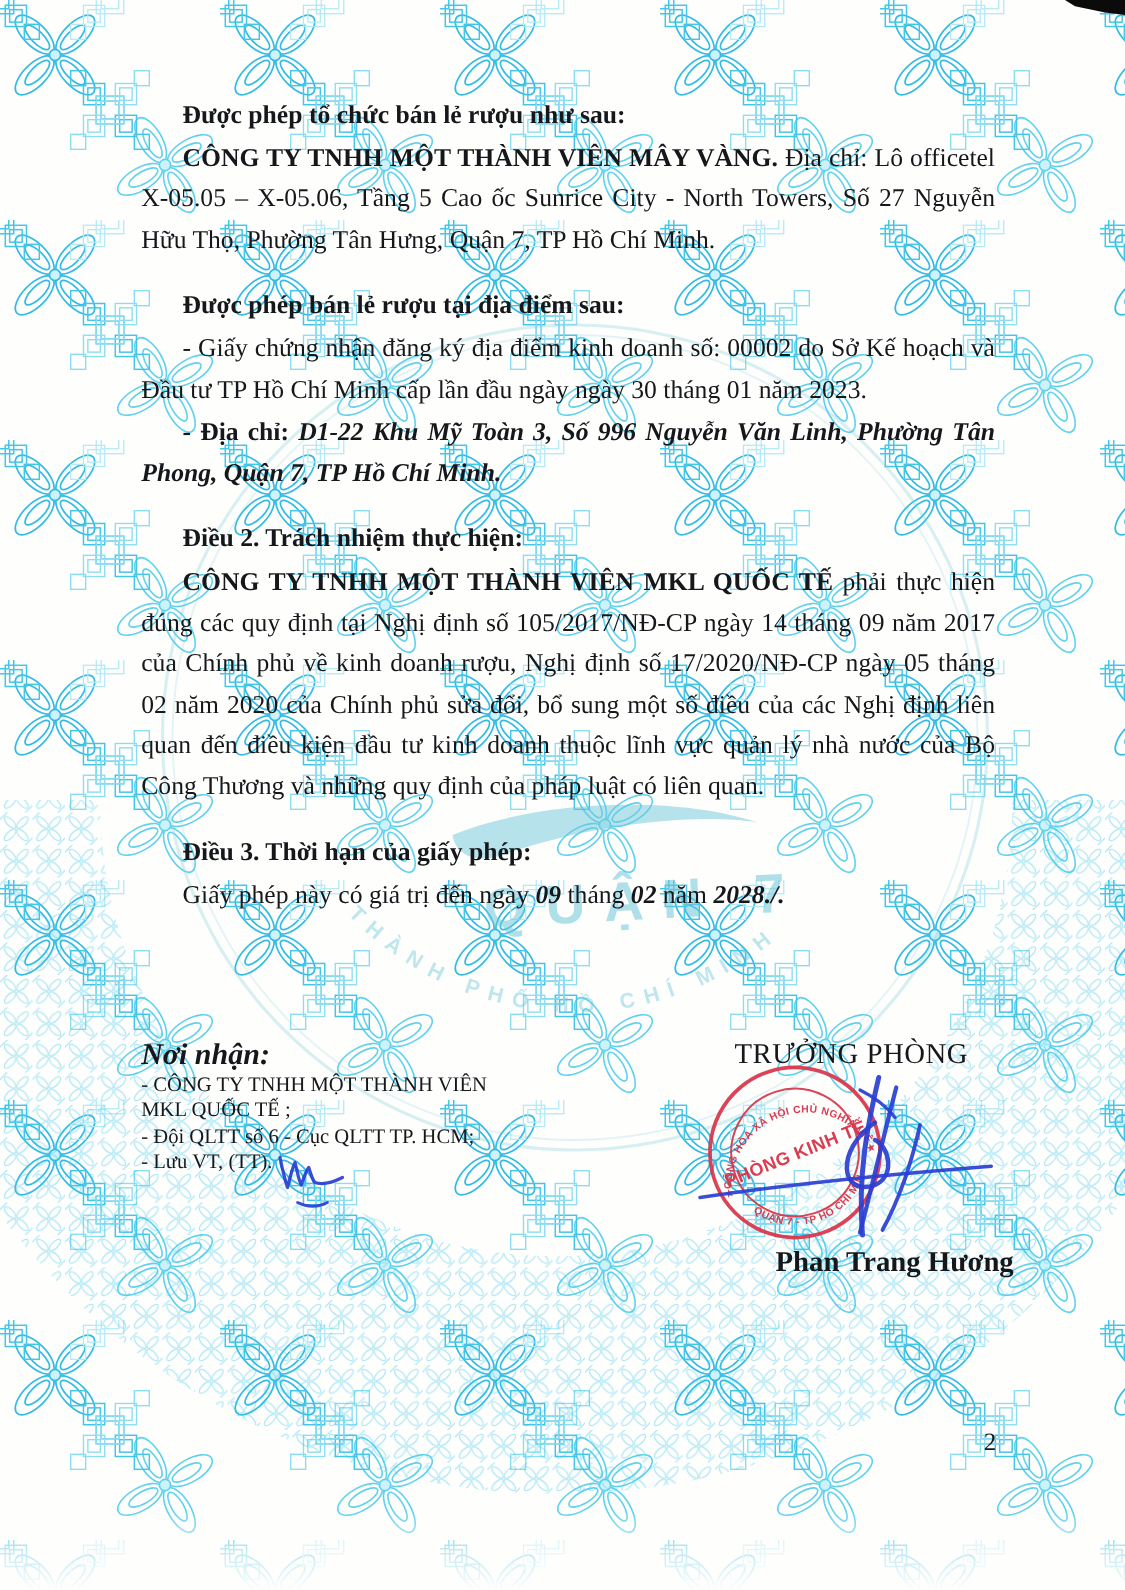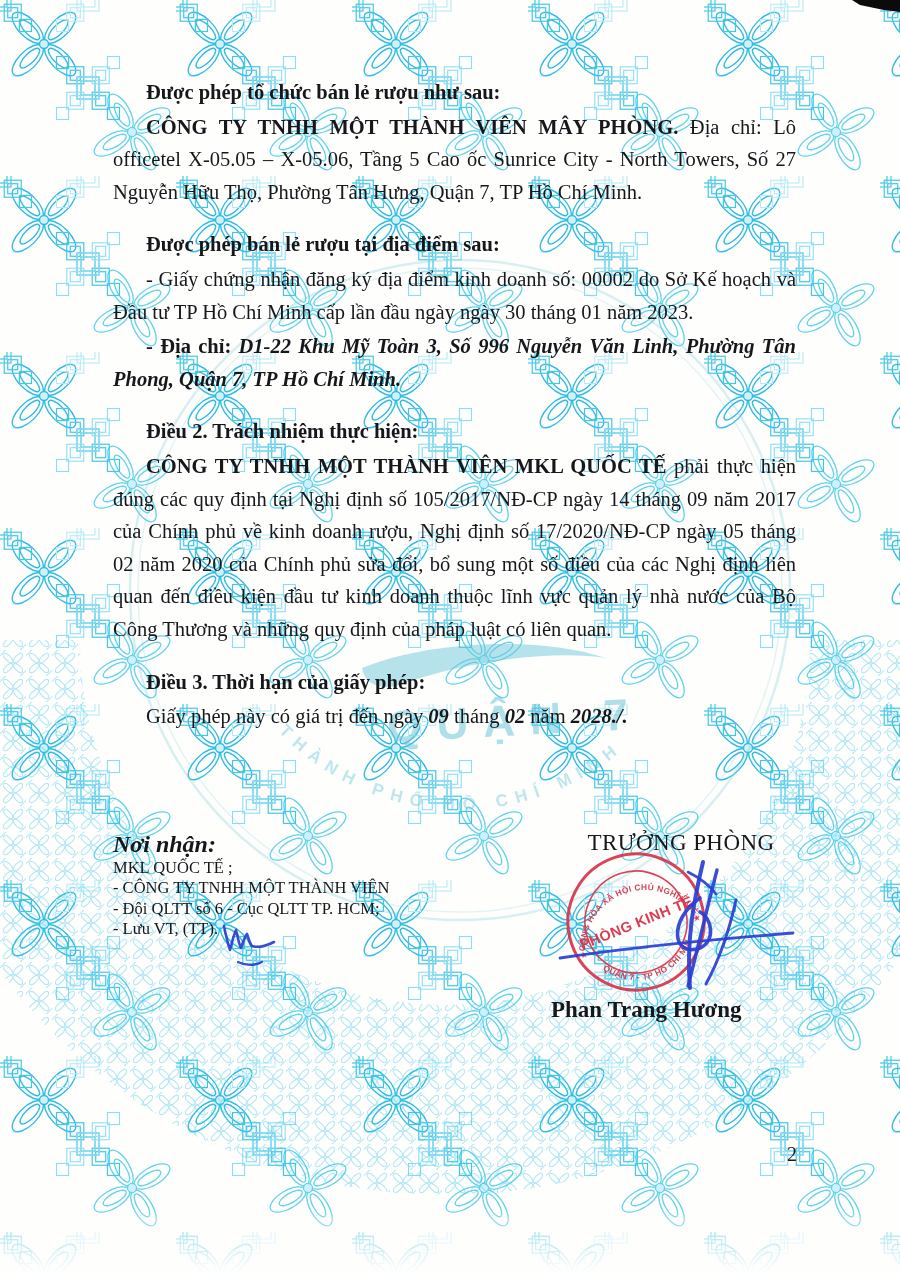--- a/index.html
+++ b/index.html
@@ -11,21 +11,21 @@
   .content p{margin:2px 0 0;text-indent:33px;text-align:justify;
              font-size:20.5px;line-height:32.6px;}
   .content p.h{font-weight:bold;margin-top:20px;}
   .content .b{font-weight:bold;}
   .content .bi{font-weight:bold;font-style:italic;}
   .footer-left{position:absolute;left:113px;top:834px;width:350px;
                font-size:16.5px;line-height:20.5px;color:#15171b;}
   .fl-head{font-weight:bold;font-style:italic;font-size:24px;margin-bottom:3px;}
   .sign-title{position:absolute;left:551px;top:830px;width:260px;text-align:center;
               font-size:23px;font-weight:normal;letter-spacing:.4px;}
-  .sign-name{position:absolute;left:551px;top:997px;width:260px;text-align:left;
+  .sign-name{position:absolute;left:551px;top:997px;width:260px;text-align:right;
              font-size:23px;font-weight:bold;}
   .pagenum{position:absolute;left:787px;top:1143px;font-size:20px;}
   .stampline{fill:none;stroke:#d83349;opacity:.92;}
   .stamptxt{fill:#d83349;font-weight:bold;letter-spacing:.4px;
             font-family:"Liberation Sans","DejaVu Sans",sans-serif;opacity:.95;}
   .sig{fill:none;stroke:#2b3ed1;stroke-linecap:round;stroke-linejoin:round;opacity:.92;}
   .wmtxt{fill:rgba(110,198,216,.55);font-weight:bold;
          font-family:"Liberation Sans","DejaVu Sans",sans-serif;}
 </style>
 </head>
@@ -121,34 +121,34 @@
       <path d="M 362 668 C 430 640 540 636 606 658 C 556 650 470 660 402 684 C 378 692 364 682 362 668 Z" fill="rgba(110,200,218,0.5)"></path>
       <text class="wmtxt" x="388" y="742" font-size="44" letter-spacing="15" transform="rotate(-3 388 742)">QUẬN 7</text>
       <text class="wmtxt" font-size="17" letter-spacing="8" opacity="0.8">
         <textPath href="#wmArc" startOffset="14">THÀNH PHỐ HỒ CHÍ MINH</textPath>
       </text>
     </g>
   </svg>
 
   <main class="content">
     <p class="h">Được phép tổ chức bán lẻ rượu như sau:</p>
-    <p><span class="b">CÔNG TY TNHH MỘT THÀNH VIÊN MÂY PHÒNG.</span><span> Địa chỉ: Lô officetel X-05.05 – X-05.06, Tầng 5 Cao ốc Sunrice City - North Towers, Số 27 Nguyễn Hữu Thọ, Phường Tân Hưng, Quận 7, TP Hồ Chí Minh.</span></p>
+    <p><span class="b">CÔNG TY TNHH MỘT THÀNH VIÊN MÂY VÀNG.</span><span> Địa chỉ: Lô officetel X-05.05 – X-05.06, Tầng 5 Cao ốc Sunrice City - North Towers, Số 27 Nguyễn Hữu Thọ, Phường Tân Hưng, Quận 7, TP Hồ Chí Minh.</span></p>
     <p class="h">Được phép bán lẻ rượu tại địa điểm sau:</p>
     <p>- Giấy chứng nhận đăng ký địa điểm kinh doanh số: 00002 do Sở Kế hoạch và Đầu tư TP Hồ Chí Minh cấp lần đầu ngày ngày 30 tháng 01 năm 2023.</p>
     <p><span class="b">- Địa chỉ: </span><span class="bi">D1-22 Khu Mỹ Toàn 3, Số 996 Nguyễn Văn Linh, Phường Tân Phong, Quận 7, TP Hồ Chí Minh.</span></p>
     <p class="h">Điều 2. Trách nhiệm thực hiện:</p>
     <p><span class="b">CÔNG TY TNHH MỘT THÀNH VIÊN MKL QUỐC TẾ</span><span>  phải thực hiện đúng các quy định tại Nghị định số 105/2017/NĐ-CP ngày 14 tháng 09 năm 2017 của Chính phủ về kinh doanh rượu, Nghị định số 17/2020/NĐ-CP ngày 05 tháng 02 năm 2020 của Chính phủ sửa đổi, bổ sung một số điều của các Nghị định liên quan đến điều kiện đầu tư kinh doanh thuộc lĩnh vực quản lý nhà nước của Bộ Công Thương và những quy định của pháp luật có liên quan.</span></p>
     <p class="h">Điều 3. Thời hạn của giấy phép:</p>
     <p><span>Giấy phép này có giá trị đến ngày </span><span class="bi">09</span><span> tháng </span><span class="bi">02</span><span> năm </span><span class="bi">2028./.</span></p>
   </main>
 
   <div class="footer-left">
     <div class="fl-head">Nơi nhận:</div>
+    <div>- CÔNG TY TNHH MỘT THÀNH VIÊN</div>
     <div>MKL QUỐC TẾ ;</div>
-    <div>- CÔNG TY TNHH MỘT THÀNH VIÊN</div>
     <div>- Đội QLTT số 6 - Cục QLTT TP. HCM;</div>
     <div>- Lưu VT, (TT).</div>
   </div>
 
   <div class="sign-title">TRƯỞNG PHÒNG</div>
   <div class="sign-name">Phan Trang Hương</div>
 
   <div class="pagenum">2</div>
 
   <svg class="ovl" viewBox="0 0 900 1272" aria-hidden="true">

